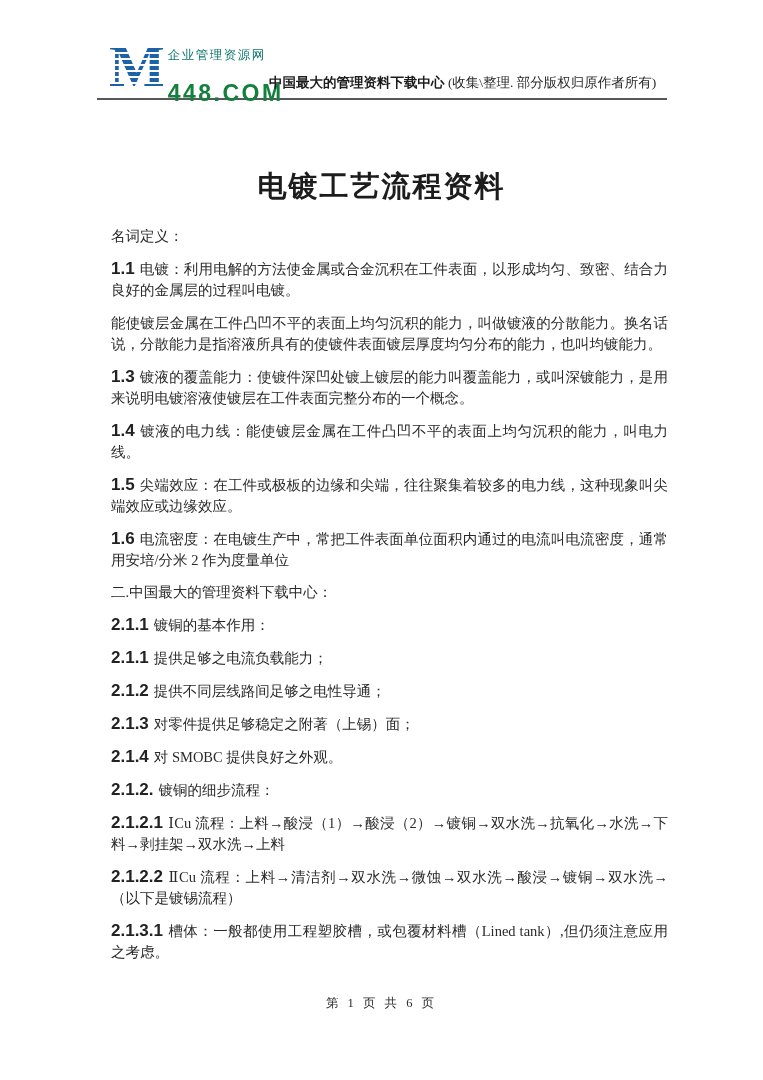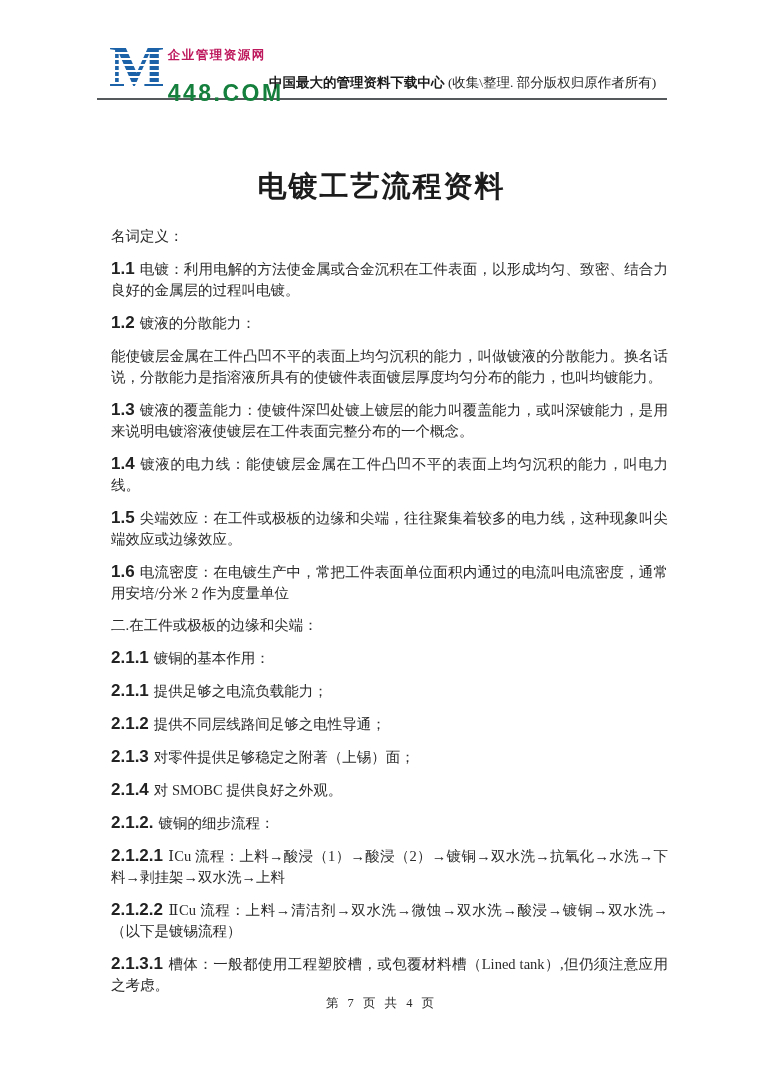--- a/index.html
+++ b/index.html
@@ -28,23 +28,23 @@
     line-height: 48px;
     letter-spacing: -3px;
     background: repeating-linear-gradient(to bottom, #1b62a8 0 4px, #ffffff 4px 6px);
     -webkit-background-clip: text;
     background-clip: text;
     color: transparent;
     user-select: none;
   }
   .logo-stack { margin-left: 5px; padding-top: 3px; }
   .logo-site {
-    color: #be185d;
+    color: #0f766e;
     font-family: "Liberation Sans", sans-serif;
-    font-weight: bold;
+    font-weight: normal;
     font-size: 12.5px;
     letter-spacing: 1.5px;
     line-height: 14px;
     white-space: nowrap;
   }
   .logo-domain {
     color: #15803d;
     font-family: "Liberation Sans", sans-serif;
     font-weight: bold;
     font-size: 23px;
@@ -129,33 +129,32 @@
       <span class="strong">中国最大的管理资料下载中心</span>
       <span class="note">(收集\整理. 部分版权归原作者所有)</span>
     </div>
   </div>
 
   <div class="doc-title">电镀工艺流程资料</div>
 
   <div class="doc-body">
     <p class="para"><b class="num"></b><span>名词定义：</span></p>
     <p class="para"><b class="num">1.1</b><span>电镀：利用电解的方法使金属或合金沉积在工件表面，以形成均匀、致密、结合力良好的金属层的过程叫电镀。</span></p>
-    <p class="para"><b class="num">1.2</b><span>镀液的分散能力：</span></p>
     <p class="para"><b class="num"></b><span>能使镀层金属在工件凸凹不平的表面上均匀沉积的能力，叫做镀液的分散能力。换名话说，分散能力是指溶液所具有的使镀件表面镀层厚度均匀分布的能力，也叫均镀能力。</span></p>
     <p class="para"><b class="num">1.3</b><span>镀液的覆盖能力：使镀件深凹处镀上镀层的能力叫覆盖能力，或叫深镀能力，是用来说明电镀溶液使镀层在工件表面完整分布的一个概念。</span></p>
     <p class="para"><b class="num">1.4</b><span>镀液的电力线：能使镀层金属在工件凸凹不平的表面上均匀沉积的能力，叫电力线。</span></p>
     <p class="para"><b class="num">1.5</b><span>尖端效应：在工件或极板的边缘和尖端，往往聚集着较多的电力线，这种现象叫尖端效应或边缘效应。</span></p>
     <p class="para tight"><b class="num">1.6</b><span>电流密度：在电镀生产中，常把工件表面单位面积内通过的电流叫电流密度，通常用安培/分米 2 作为度量单位</span></p>
-    <p class="para"><b class="num"></b><span>二.在工件或极板的边缘和尖端：</span></p>
+    <p class="para"><b class="num"></b><span>二.中国最大的管理资料下载中心：</span></p>
     <p class="para"><b class="num">2.1.1</b><span>镀铜的基本作用：</span></p>
     <p class="para"><b class="num">2.1.1</b><span>提供足够之电流负载能力；</span></p>
     <p class="para"><b class="num">2.1.2</b><span>提供不同层线路间足够之电性导通；</span></p>
     <p class="para"><b class="num">2.1.3</b><span>对零件提供足够稳定之附著（上锡）面；</span></p>
     <p class="para"><b class="num">2.1.4</b><span>对 SMOBC 提供良好之外观。</span></p>
     <p class="para"><b class="num">2.1.2.</b><span>镀铜的细步流程：</span></p>
     <p class="para"><b class="num">2.1.2.1</b><span>ⅠCu 流程：上料→酸浸（1）→酸浸（2）→镀铜→双水洗→抗氧化→水洗→下料→剥挂架→双水洗→上料</span></p>
     <p class="para"><b class="num">2.1.2.2</b><span>ⅡCu 流程：上料→清洁剂→双水洗→微蚀→双水洗→酸浸→镀铜→双水洗→（以下是镀锡流程）</span></p>
     <p class="para"><b class="num">2.1.3.1</b><span>槽体：一般都使用工程塑胶槽，或包覆材料槽（Lined tank）,但仍须注意应用之考虑。</span></p>
   </div>
 
-  <div class="footer">第 7 页 共 4 页</div>
+  <div class="footer">第 1 页 共 6 页</div>
 
 </div>
 
 </body></html>

